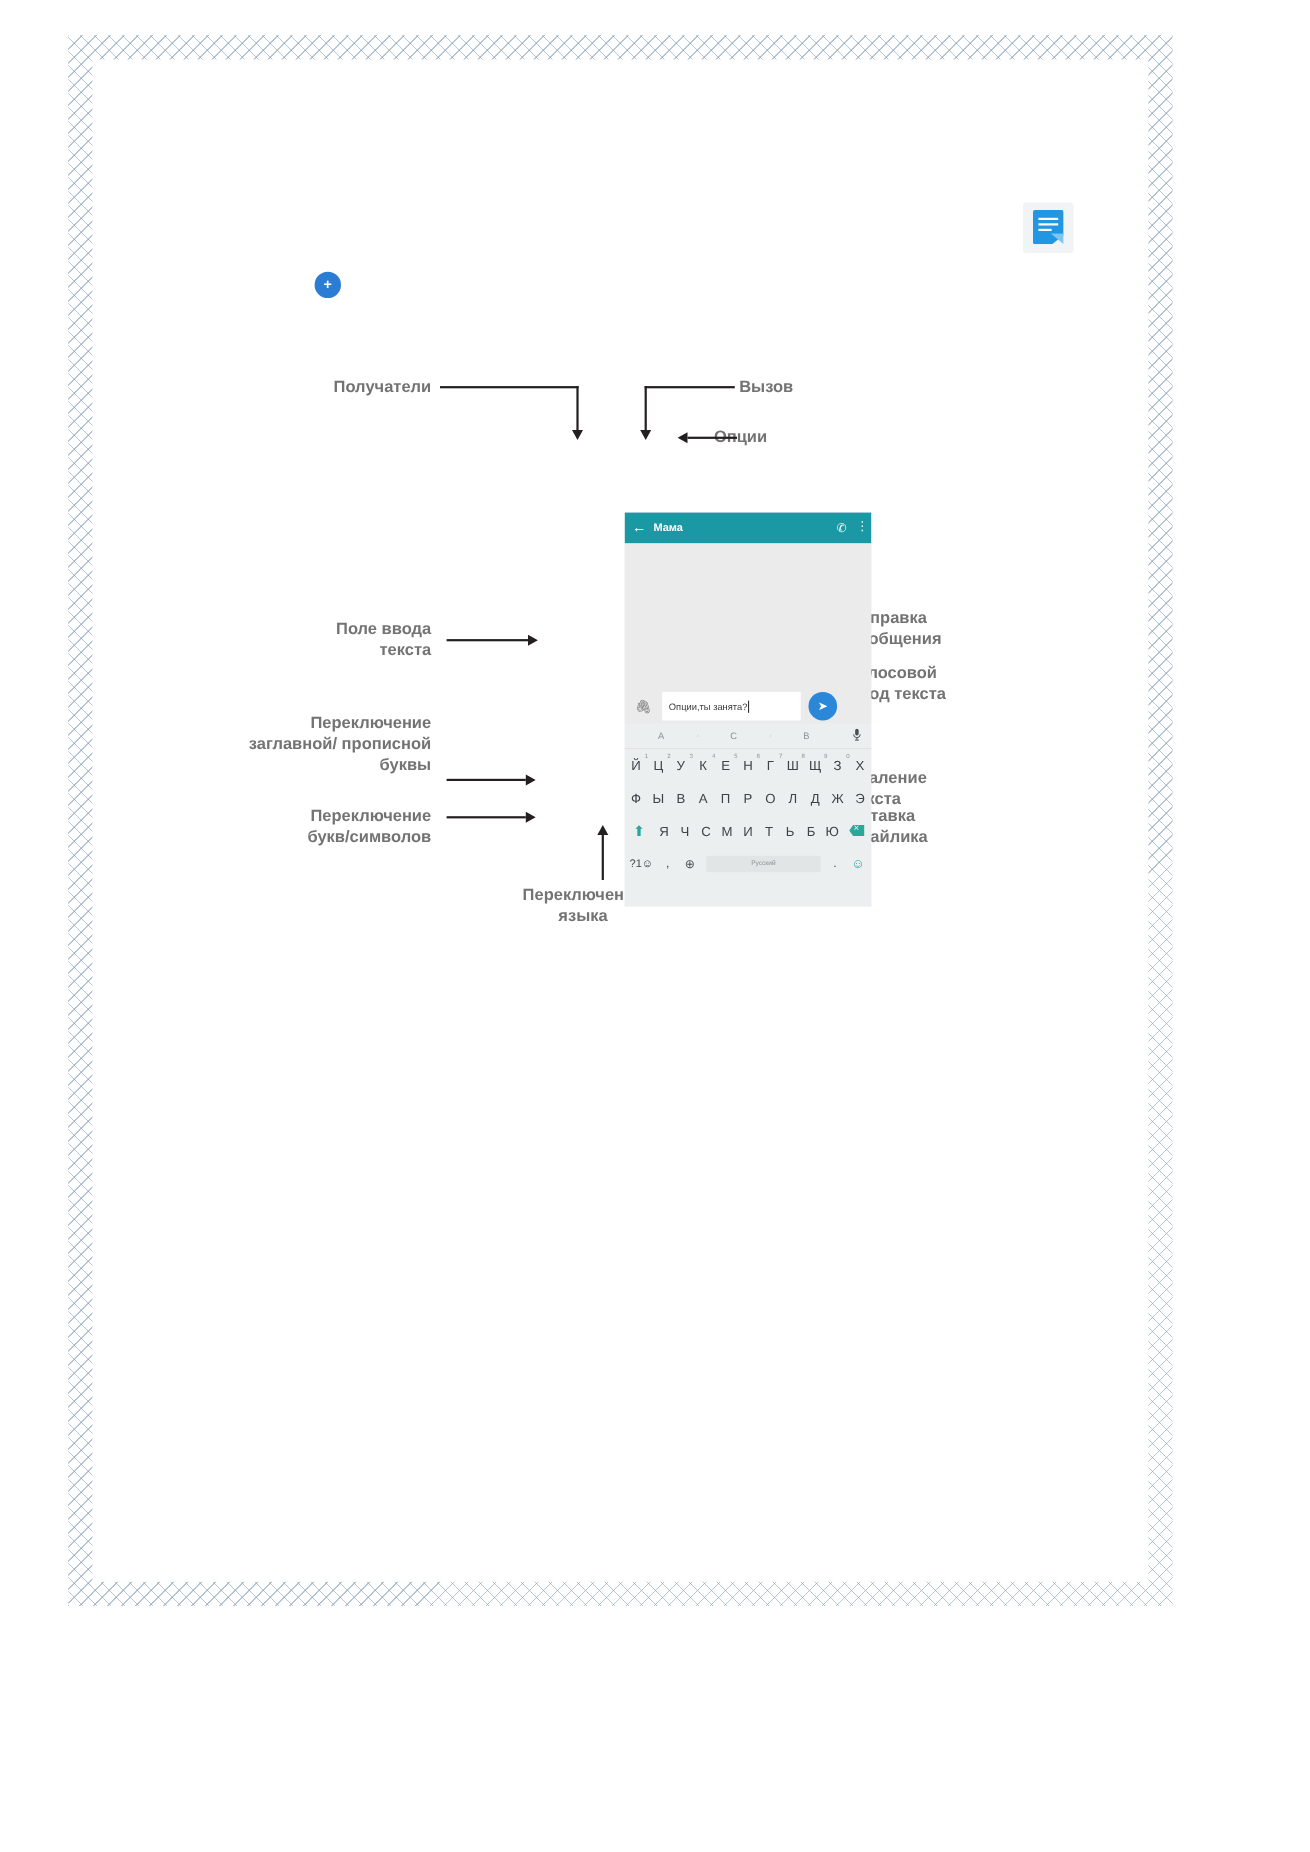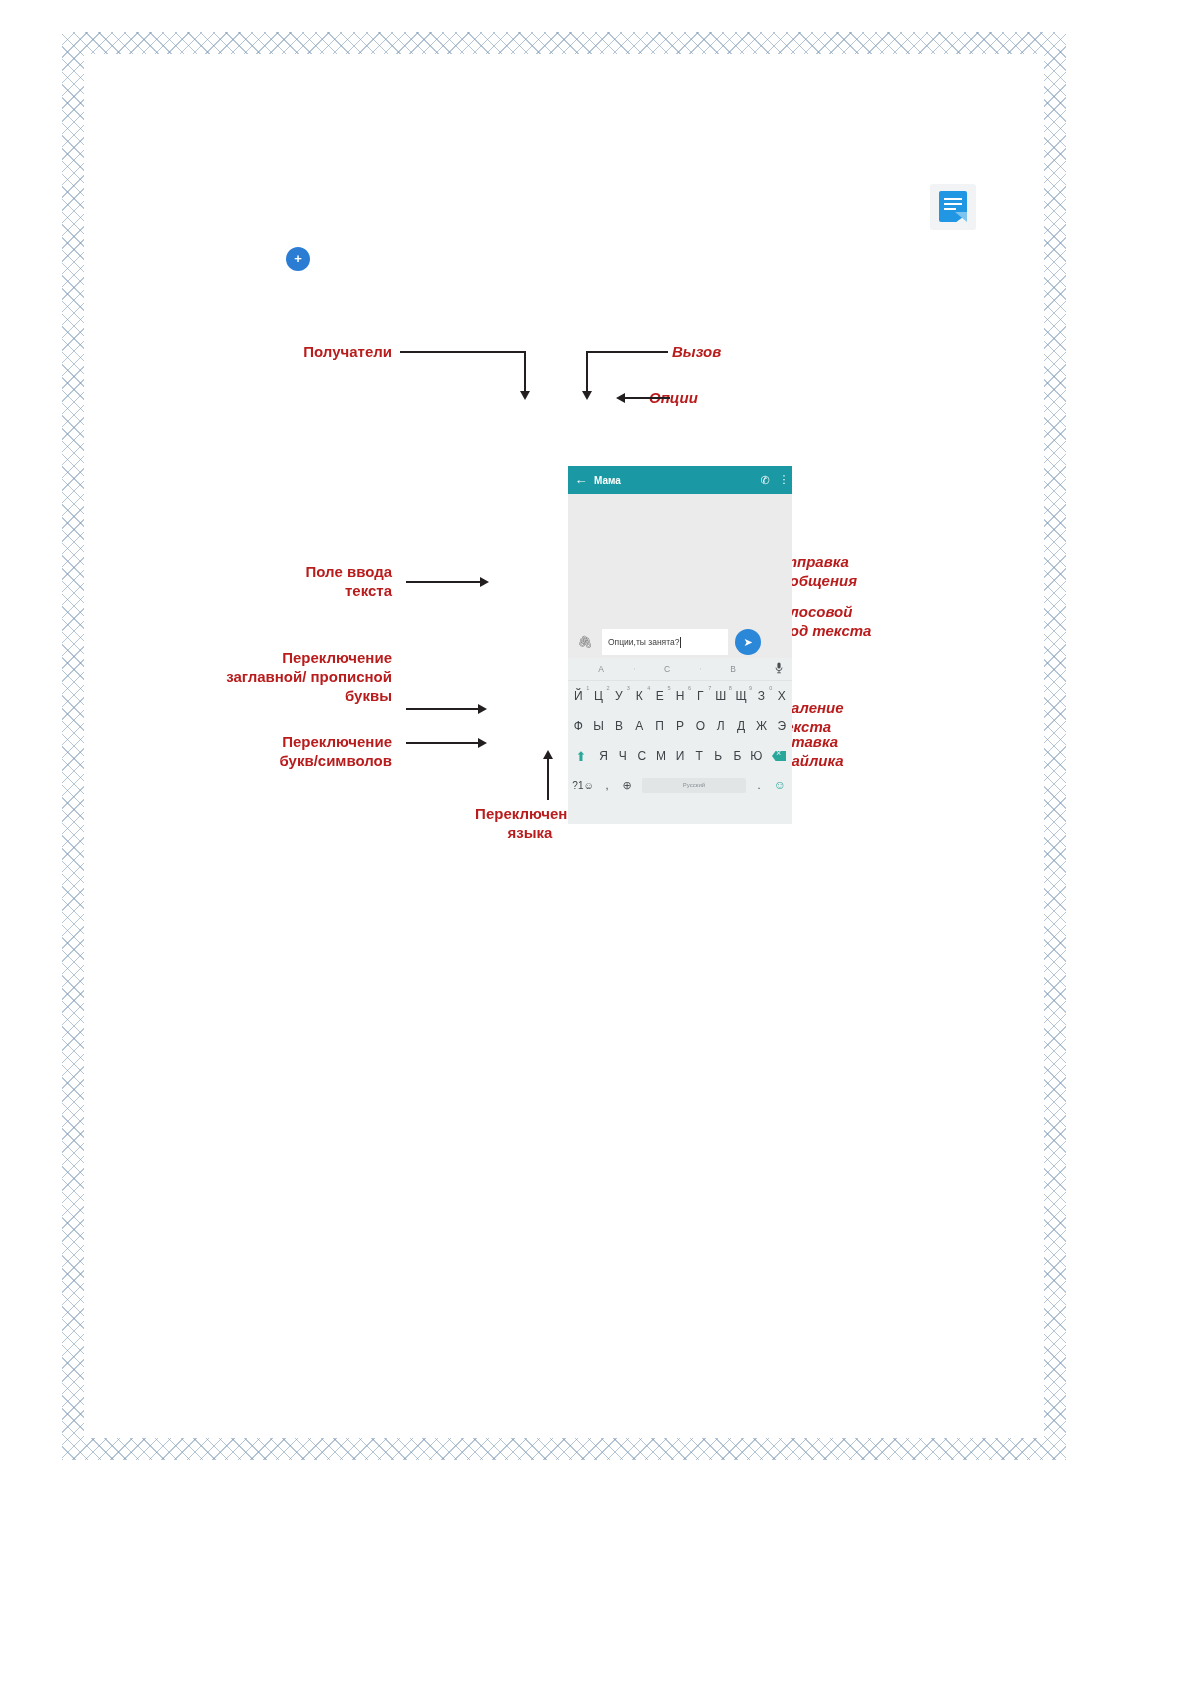--- a/index.html
+++ b/index.html
@@ -66,26 +66,26 @@
     color:#ffffff;
     font-size:13px; line-height:24px; text-align:center;
     font-weight:bold;
   }
 
   
   .ann {
     position:absolute;
     font-size:15px;
     font-weight:bold;
-    color:#b91c1c;
+    color:#737373;
     line-height:19px;
     white-space:pre-line;
   }
   .ann.right { text-align:right; }
-  .ann.left  { text-align:left;font-style:italic;  }
+  .ann.left  { text-align:left;  }
   .ann.center{ text-align:center;}
 
   
   .lead { position:absolute; background:#231f20; }
   .lead.h { height:2px; }
   .lead.v { width:2px; }
   .arrow {
     position:absolute; width:0; height:0;
   }
   .arrow.rt { border-top:5px solid transparent; border-bottom:5px solid transparent; border-left:9px solid #231f20; }

